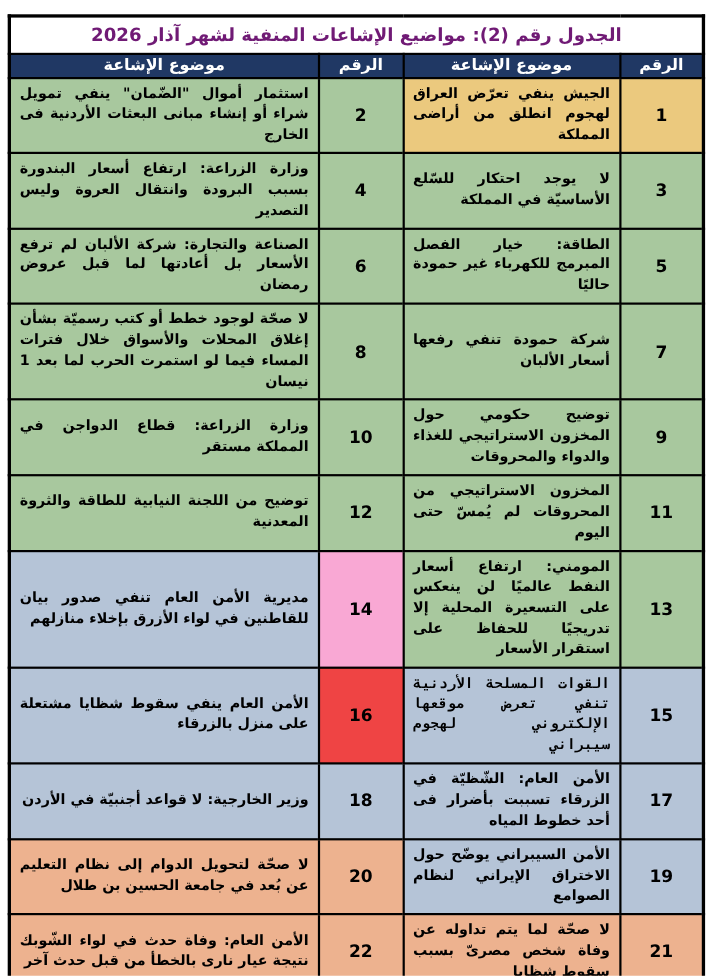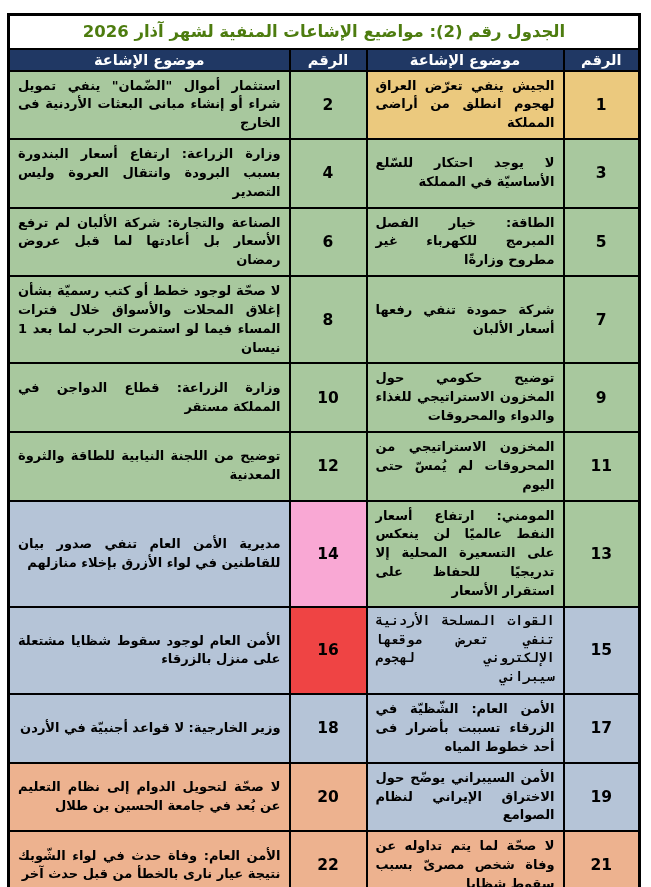--- a/index.html
+++ b/index.html
@@ -22,21 +22,21 @@
     table-layout: fixed;
     border: 3px solid #000000;
   }
   table.rumors th, table.rumors td {
     border: 2px solid #000000;
     vertical-align: middle;
     box-sizing: border-box;
   }
   tr.title-row th {
     background: #ffffff;
-    color: #4d7c0f;
+    color: #701a75;
     font-size: 16.5px;
     font-weight: bold;
     text-align: center;
     height: 34px;
     padding: 2px 6px;
   }
   tr.header-row th {
     color: #ffffff;
     font-size: 14.5px;
     font-weight: bold;
@@ -95,21 +95,21 @@
           <td class="topic" style="background: rgb(168, 200, 158);">استثمار أموال "الضّمان" ينفي تمويل شراء أو إنشاء مبانى البعثات الأردنية فى الخارج</td>
         </tr>
         <tr>
           <td class="num" style="background: rgb(168, 200, 158);">3</td>
           <td class="topic" style="background: rgb(168, 200, 158);">لا يوجد احتكار للسّلع الأساسيّة في المملكة</td>
           <td class="num" style="background: rgb(168, 200, 158);">4</td>
           <td class="topic" style="background: rgb(168, 200, 158);">وزارة الزراعة: ارتفاع أسعار البندورة بسبب البرودة وانتقال العروة وليس التصدير</td>
         </tr>
         <tr>
           <td class="num" style="background: rgb(168, 200, 158);">5</td>
-          <td class="topic" style="background: rgb(168, 200, 158);">الطاقة: خيار الفصل المبرمج للكهرباء غير مطروح وزارةًا</td>
+          <td class="topic" style="background: rgb(168, 200, 158);">الطاقة: خيار الفصل المبرمج للكهرباء غير حمودة حاليًا</td>
           <td class="num" style="background: rgb(168, 200, 158);">6</td>
           <td class="topic" style="background: rgb(168, 200, 158);">الصناعة والتجارة: شركة الألبان لم ترفع الأسعار بل أعادتها لما قبل عروض رمضان</td>
         </tr>
         <tr>
           <td class="num" style="background: rgb(168, 200, 158);">7</td>
           <td class="topic" style="background: rgb(168, 200, 158);">شركة حمودة تنفي رفعها أسعار الألبان</td>
           <td class="num" style="background: rgb(168, 200, 158);">8</td>
           <td class="topic" style="background: rgb(168, 200, 158);">لا صحّة لوجود خطط أو كتب رسميّة بشأن إغلاق المحلات والأسواق خلال فترات المساء فيما لو استمرت الحرب لما بعد 1 نيسان</td>
         </tr>
         <tr>
@@ -127,21 +127,21 @@
         <tr>
           <td class="num" style="background: rgb(168, 200, 158);">13</td>
           <td class="topic" style="background: rgb(168, 200, 158);">المومني: ارتفاع أسعار النفط عالميًا لن ينعكس على التسعيرة المحلية إلا تدريجيًا للحفاظ على استقرار الأسعار</td>
           <td class="num" style="background: #f9a8d4;">14</td>
           <td class="topic" style="background: rgb(181, 196, 215);">مديرية الأمن العام تنفي صدور بيان للقاطنين في لواء الأزرق بإخلاء منازلهم</td>
         </tr>
         <tr>
           <td class="num" style="background: rgb(181, 196, 215);">15</td>
           <td class="topic" style="background: rgb(181, 196, 215); font-family: Liberation Mono, monospace;">القوات المسلحة الأردنية تنفي تعرض موقعها الإلكتروني لهجوم سيبراني</td>
           <td class="num" style="background: #ef4444;">16</td>
-          <td class="topic" style="background: rgb(181, 196, 215);">الأمن العام لوجود سقوط شظايا مشتعلة على منزل بالزرقاء</td>
+          <td class="topic" style="background: rgb(181, 196, 215);">الأمن العام ينفي سقوط شظايا مشتعلة على منزل بالزرقاء</td>
         </tr>
         <tr>
           <td class="num" style="background: rgb(181, 196, 215);">17</td>
           <td class="topic" style="background: rgb(181, 196, 215);">الأمن العام: الشّظيّة في الزرقاء تسببت بأضرار فى أحد خطوط المياه</td>
           <td class="num" style="background: rgb(181, 196, 215);">18</td>
           <td class="topic" style="background: rgb(181, 196, 215);">وزير الخارجية: لا قواعد أجنبيّة في الأردن</td>
         </tr>
         <tr>
           <td class="num" style="background: rgb(181, 196, 215);">19</td>
           <td class="topic" style="background: rgb(181, 196, 215);">الأمن السيبراني يوضّح حول الاختراق الإيراني لنظام الصوامع</td>

